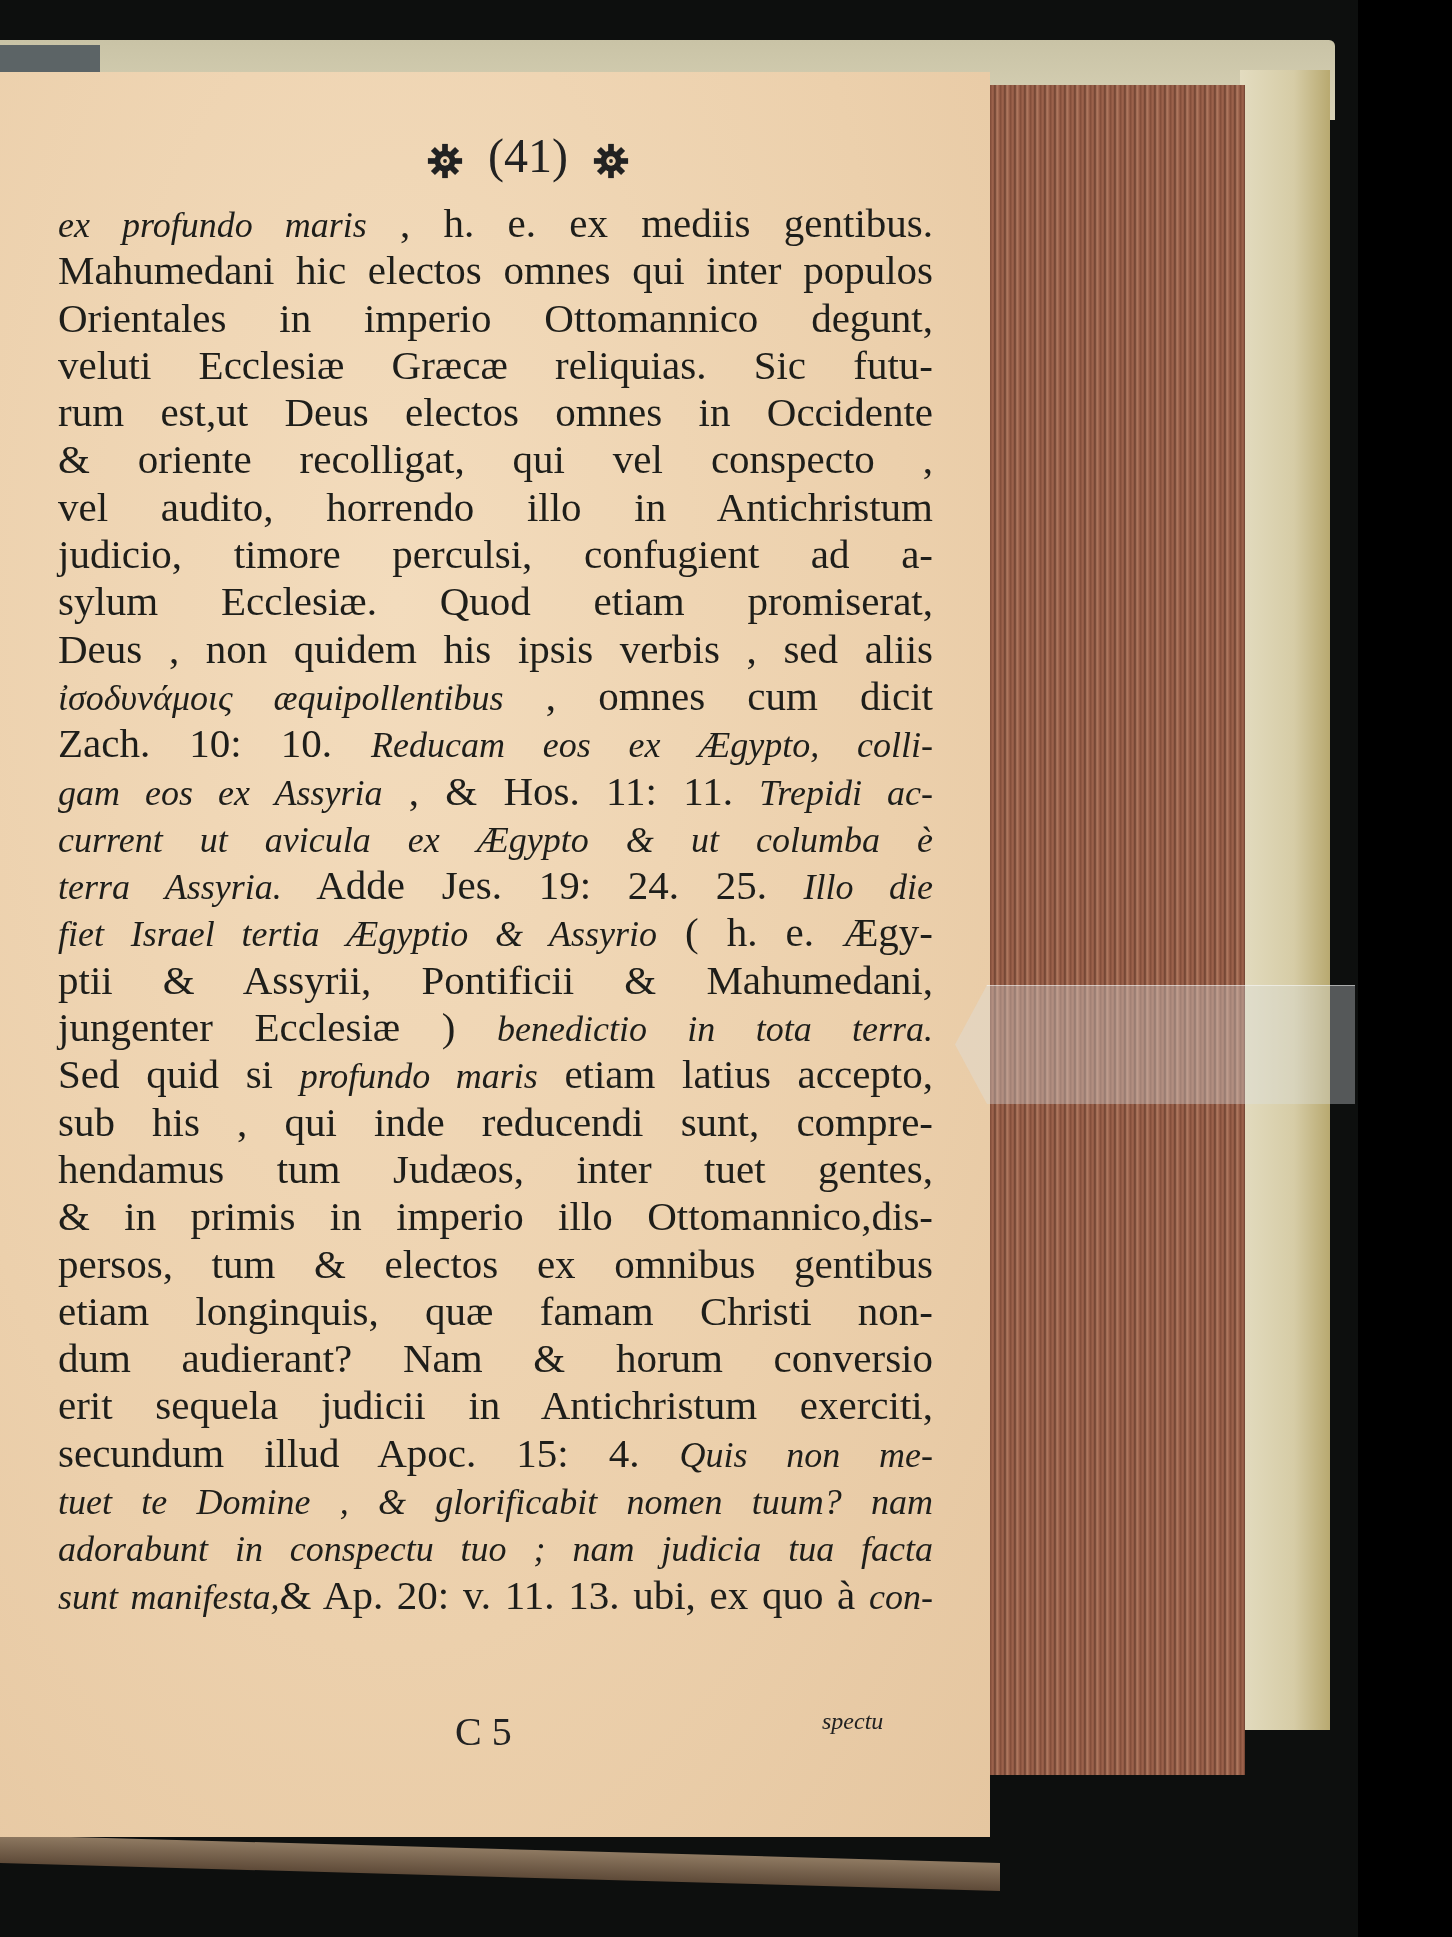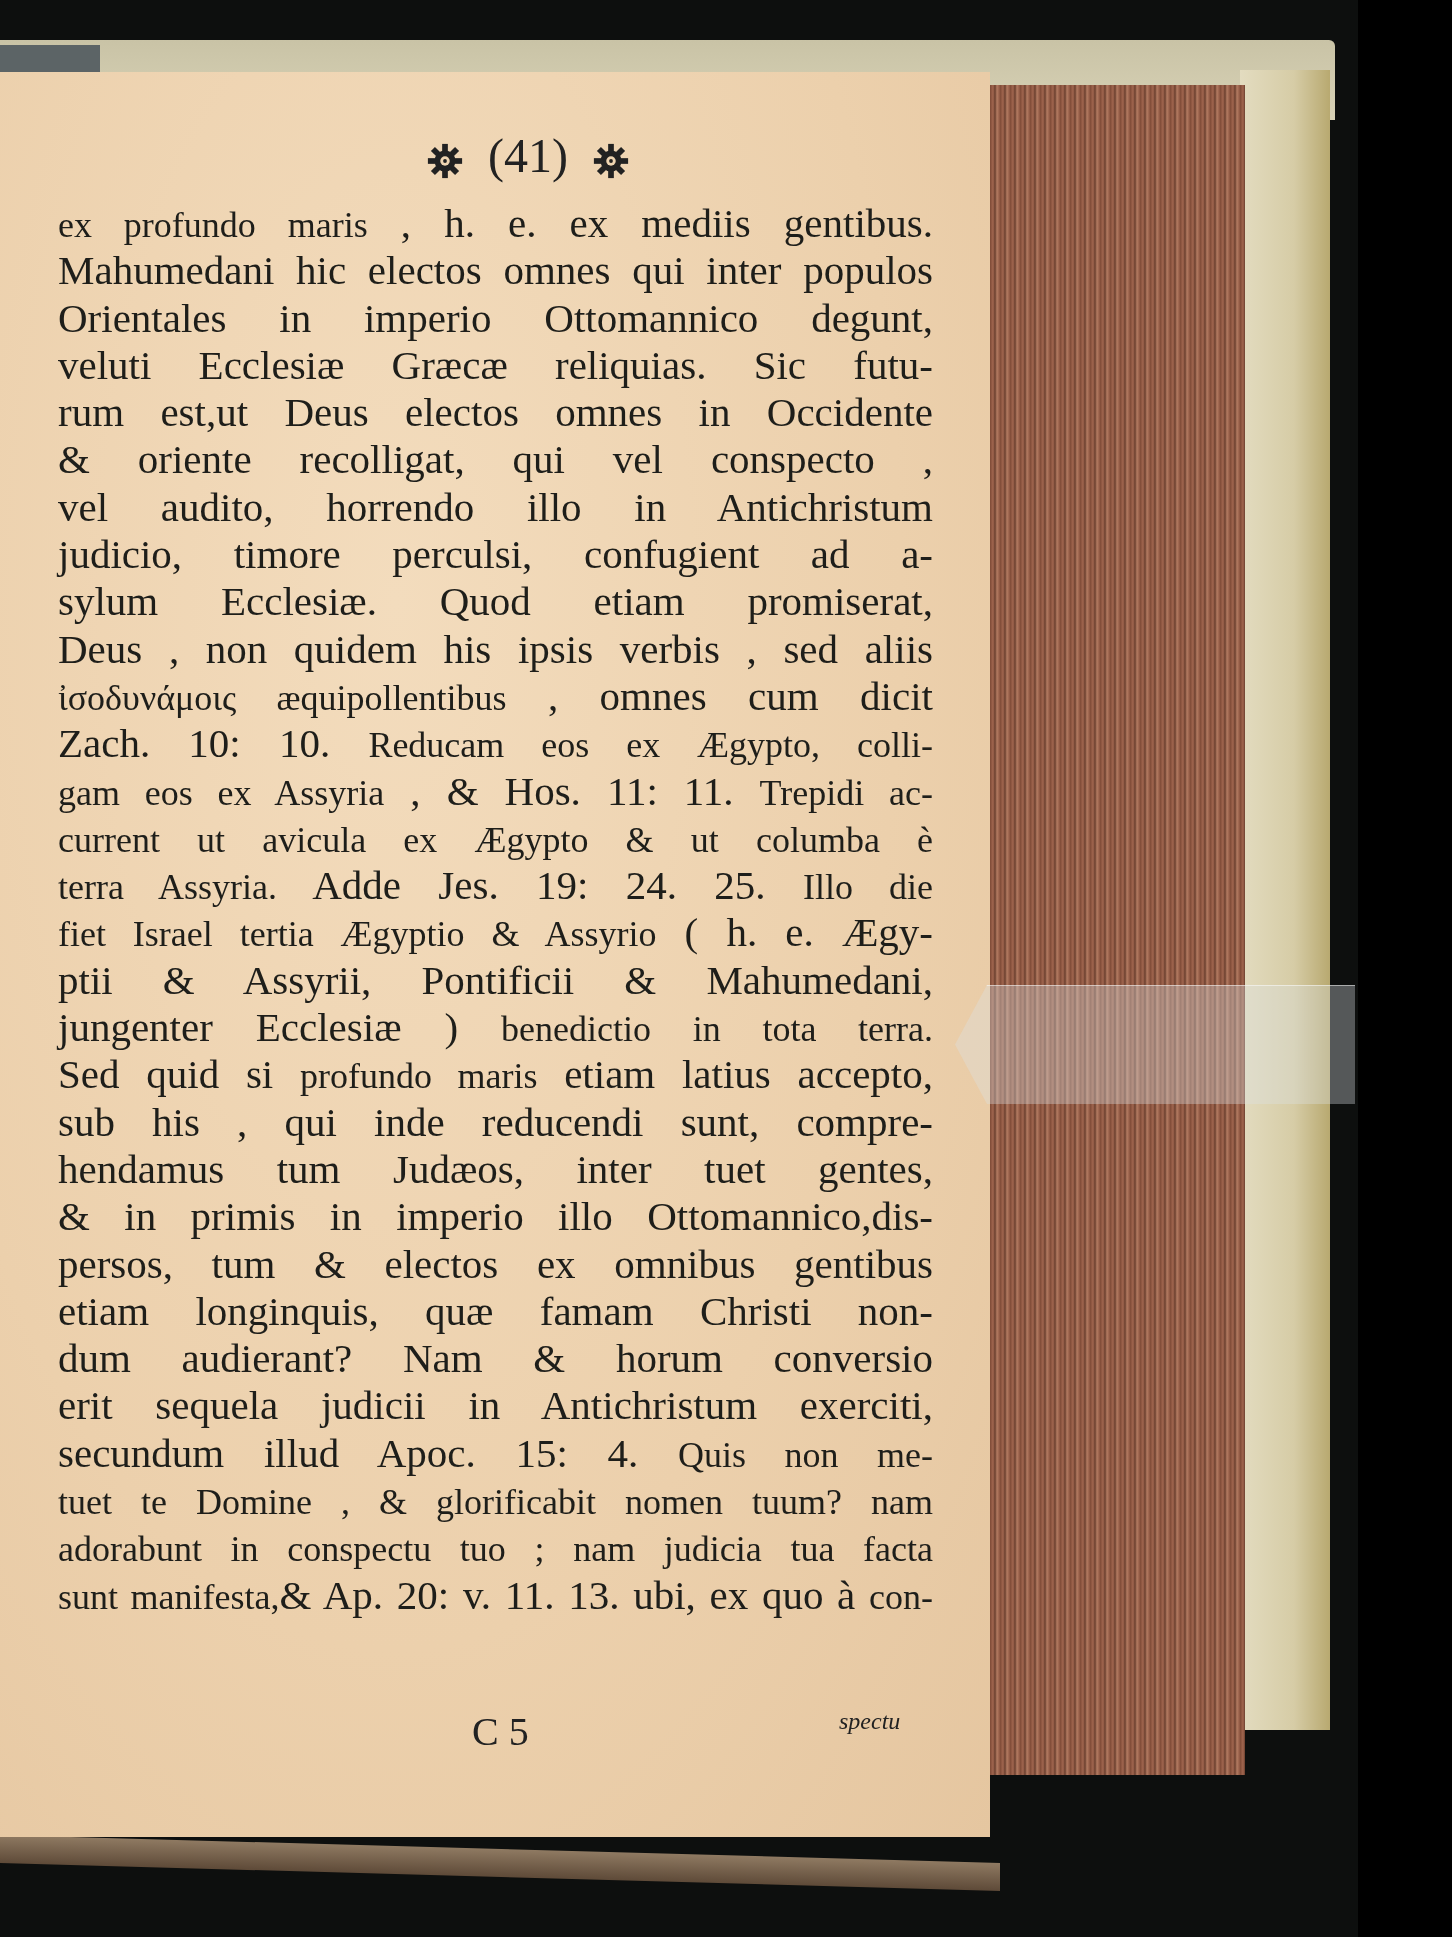--- a/index.html
+++ b/index.html
@@ -12,22 +12,22 @@
     background:repeating-linear-gradient(90deg,#7d4a36 0px,#a1664f 3px,#6a3f2e 5px,#b47c62 7px,#8c5540 10px);}
   .bottom-edge{position:absolute;left:0;top:1835px;width:1000px;height:28px;background:linear-gradient(#8f7a62,#5e4a38);transform:skewY(1.6deg);transform-origin:left top;}
   .page{position:absolute;left:0;top:72px;width:990px;height:1765px;background:#efd5b2;
     background-image:radial-gradient(ellipse at 40% 30%,#f3dcbd 0%,#ecd0ac 60%,#e5c6a0 100%);}
   .clip{position:absolute;left:955px;top:985px;width:400px;height:118px;background:rgba(220,225,230,0.35);
     clip-path:polygon(8% 0,100% 0,100% 100%,8% 100%,0 50%);border-top:1px solid rgba(255,255,255,0.5);}
   .header{position:absolute;top:128px;left:0;width:990px;text-align:center;font-size:48px;color:#222;margin-left:33px;}
   .header .orn{display:inline-block;width:38px;height:42px;vertical-align:middle;margin:0 24px;}
   .text{position:absolute;left:58px;top:200px;width:875px;color:#1e1e1a;font-size:41px;line-height:47.3px;}
   .line{white-space:nowrap;text-align:justify;text-align-last:justify;height:47.3px;overflow:visible;}
-  .it{font-size:36px;}
-  .footer{position:absolute;top:1708px;left:17px;width:818px;height:50px;font-size:40px;color:#222;text-align:right;}
+  .it{font-style:italic;font-size:36px;}
+  .footer{position:absolute;top:1708px;left:0;width:818px;height:50px;font-size:40px;color:#222;text-align:right;}
   .footer .sig{position:absolute;left:455px;}
   .footer .catch{position:absolute;left:822px;font-style:italic;font-size:24px;}
 </style>
 </head>
 <body>
 
 <div class="bg-dark"></div>
 <div class="top-cover"></div>
 <div class="top-cover-left"></div>
 <div class="right-cover"></div>

